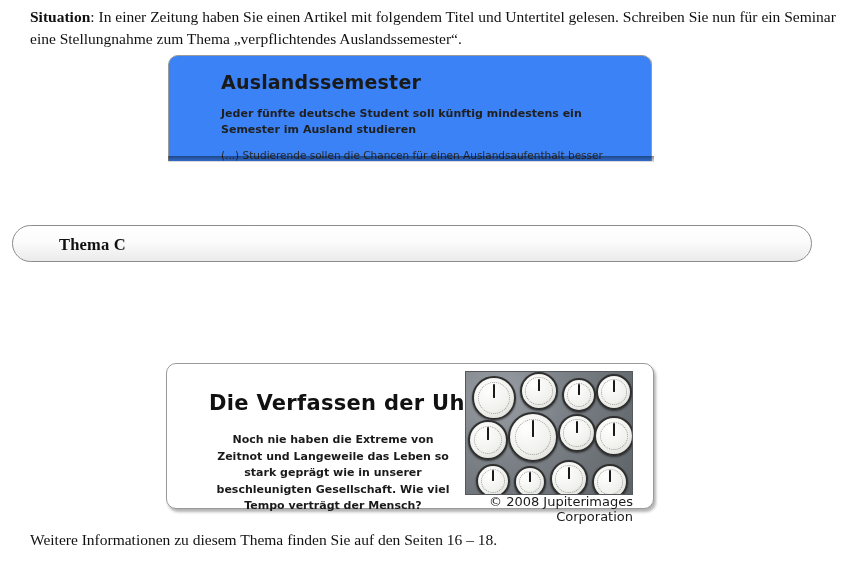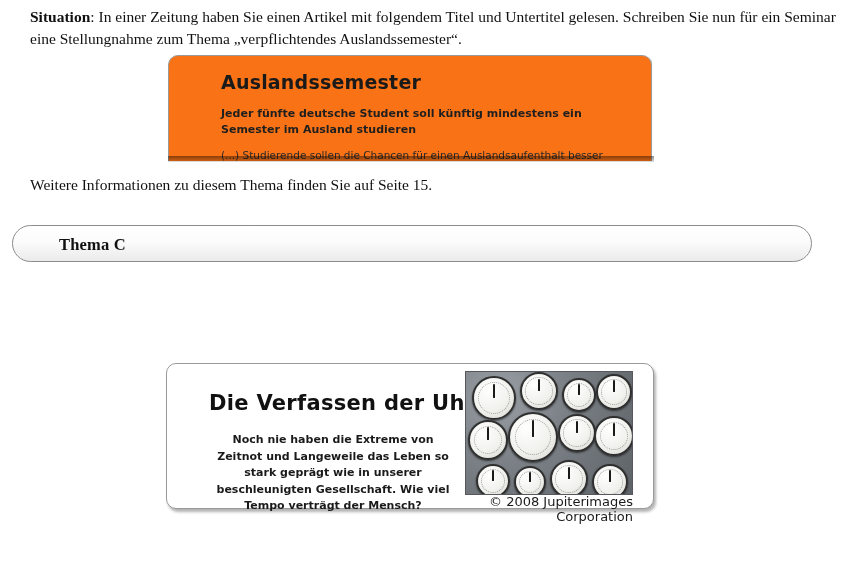--- a/index.html
+++ b/index.html
@@ -92,21 +92,21 @@
     overflow: hidden;
   }
   .card-b-inner {
     position: absolute;
     left: 0;
     top: 0;
     width: 484px;
     height: 170px;
     border: 1px solid #9a9a9a;
     border-radius: 10px 10px 0 0;
-    background: #f97316;
+    background: #3b82f6;
     box-sizing: border-box;
     box-shadow: 2px 2px 2px rgba(0,0,0,0.22);
   }
   .card-b-title {
     position: absolute;
     left: 52px;
     top: 15px;
     font-family: "DejaVu Sans", sans-serif;
     font-size: 19px;
     font-weight: bold;
@@ -253,21 +253,20 @@
 
   <div class="card-b">
     <div class="card-b-inner">
       <div class="card-b-title">Auslandssemester</div>
       <div class="card-b-sub">Jeder fünfte deutsche Student soll künftig mindestens ein Semester im Ausland studieren</div>
       <div class="card-b-body">(...) Studierende sollen die Chancen für einen Auslandsaufenthalt besser nutzen,</div>
     </div>
   </div>
   <div class="card-b-clipline"></div>
 
-  <p class="para p-more-b">Weitere Informationen zu diesem Thema finden Sie auf Seite 15.</p>
 
   <div class="topic-banner">
     <span class="topic-banner-label">Thema C</span>
   </div>
 
 
   <div class="card-c">
     <div class="card-c-title">Die Verfassen der Uhr</div>
     <div class="card-c-body">Noch nie haben die Extreme von Zeitnot und Langeweile das Leben so stark geprägt wie in unserer beschleunigten Gesellschaft. Wie viel Tempo verträgt der Mensch?</div>
 
@@ -310,14 +309,15 @@
           <div class="ticks"></div>
         </div>
       <div class="clock" style="left:126px;top:92px; width:32px; height:32px;">
           <div class="ticks"></div>
         </div>
     </div>
 
     <div class="card-c-credit">© 2008 Jupiterimages Corporation</div>
   </div>
 
+  <p class="para p-more-c">Weitere Informationen zu diesem Thema finden Sie auf den Seiten 16 – 18.</p>
 
 </div>
 
 </body></html>

